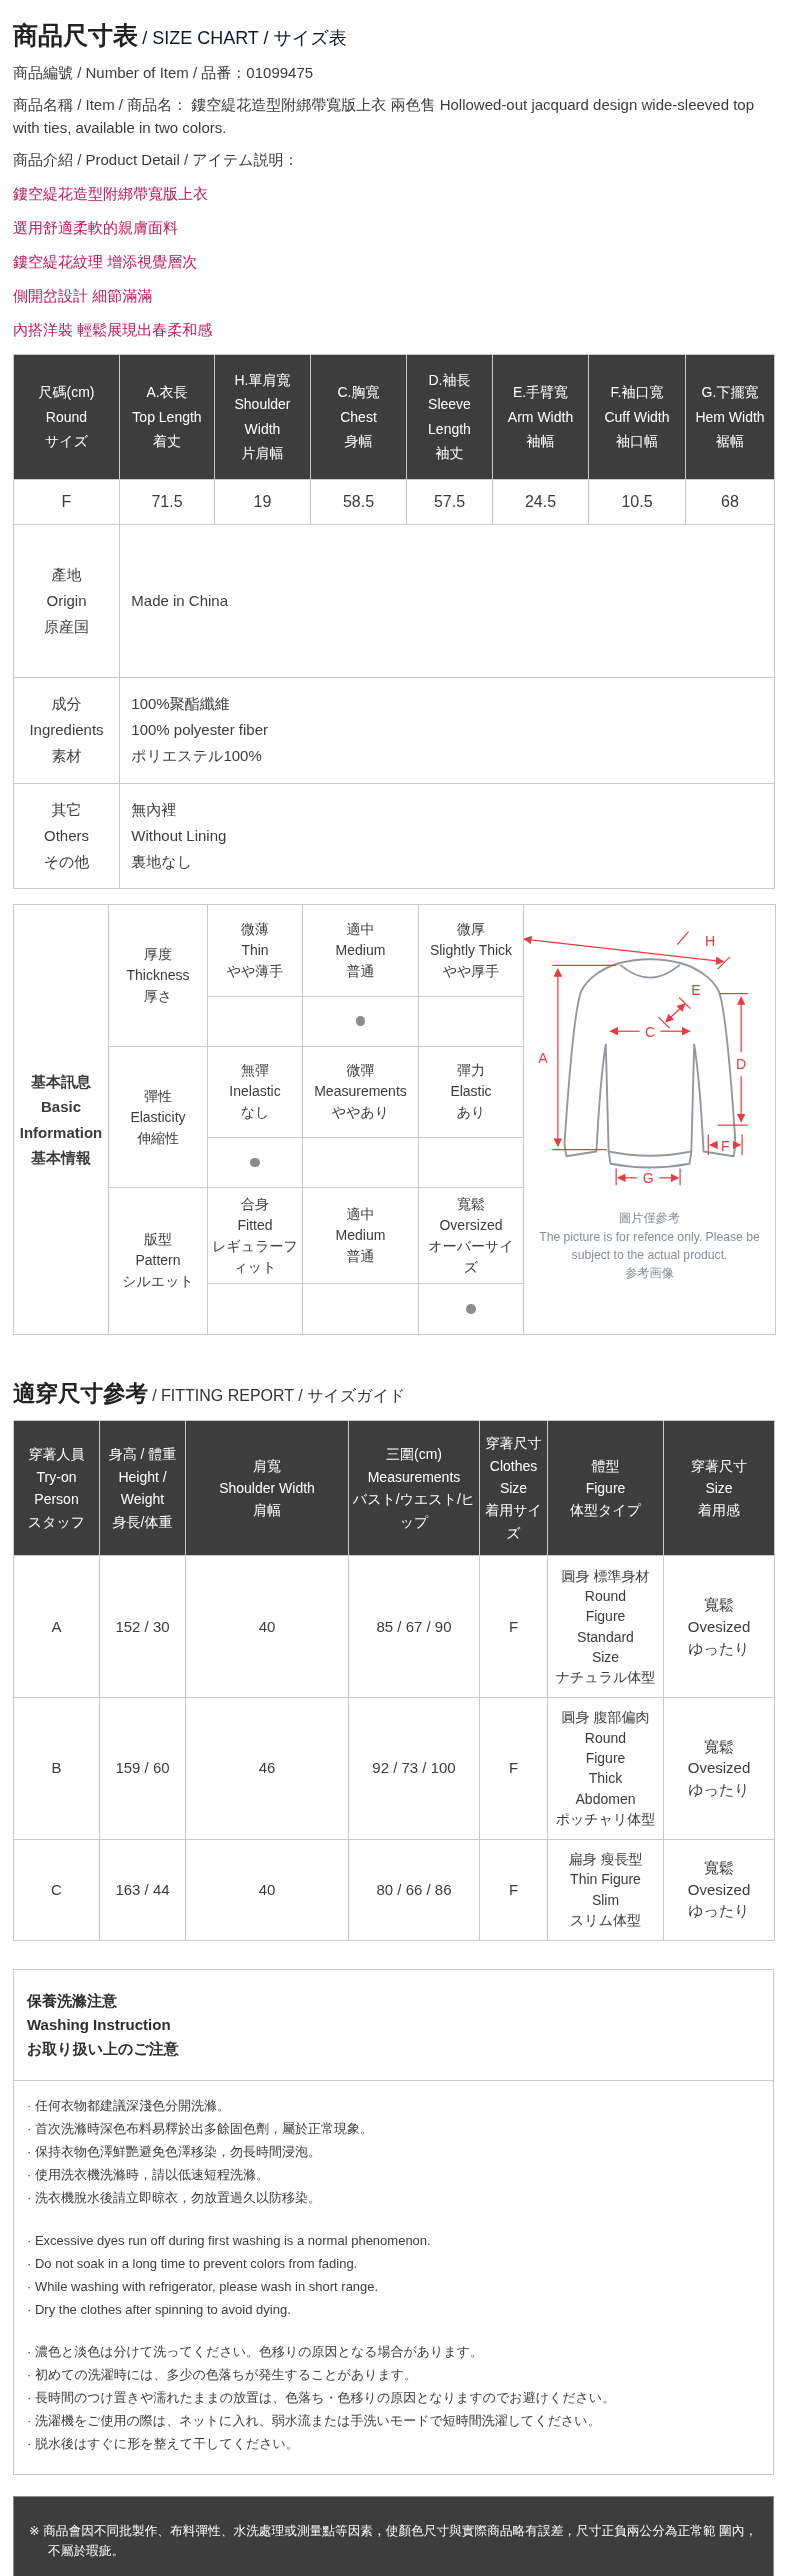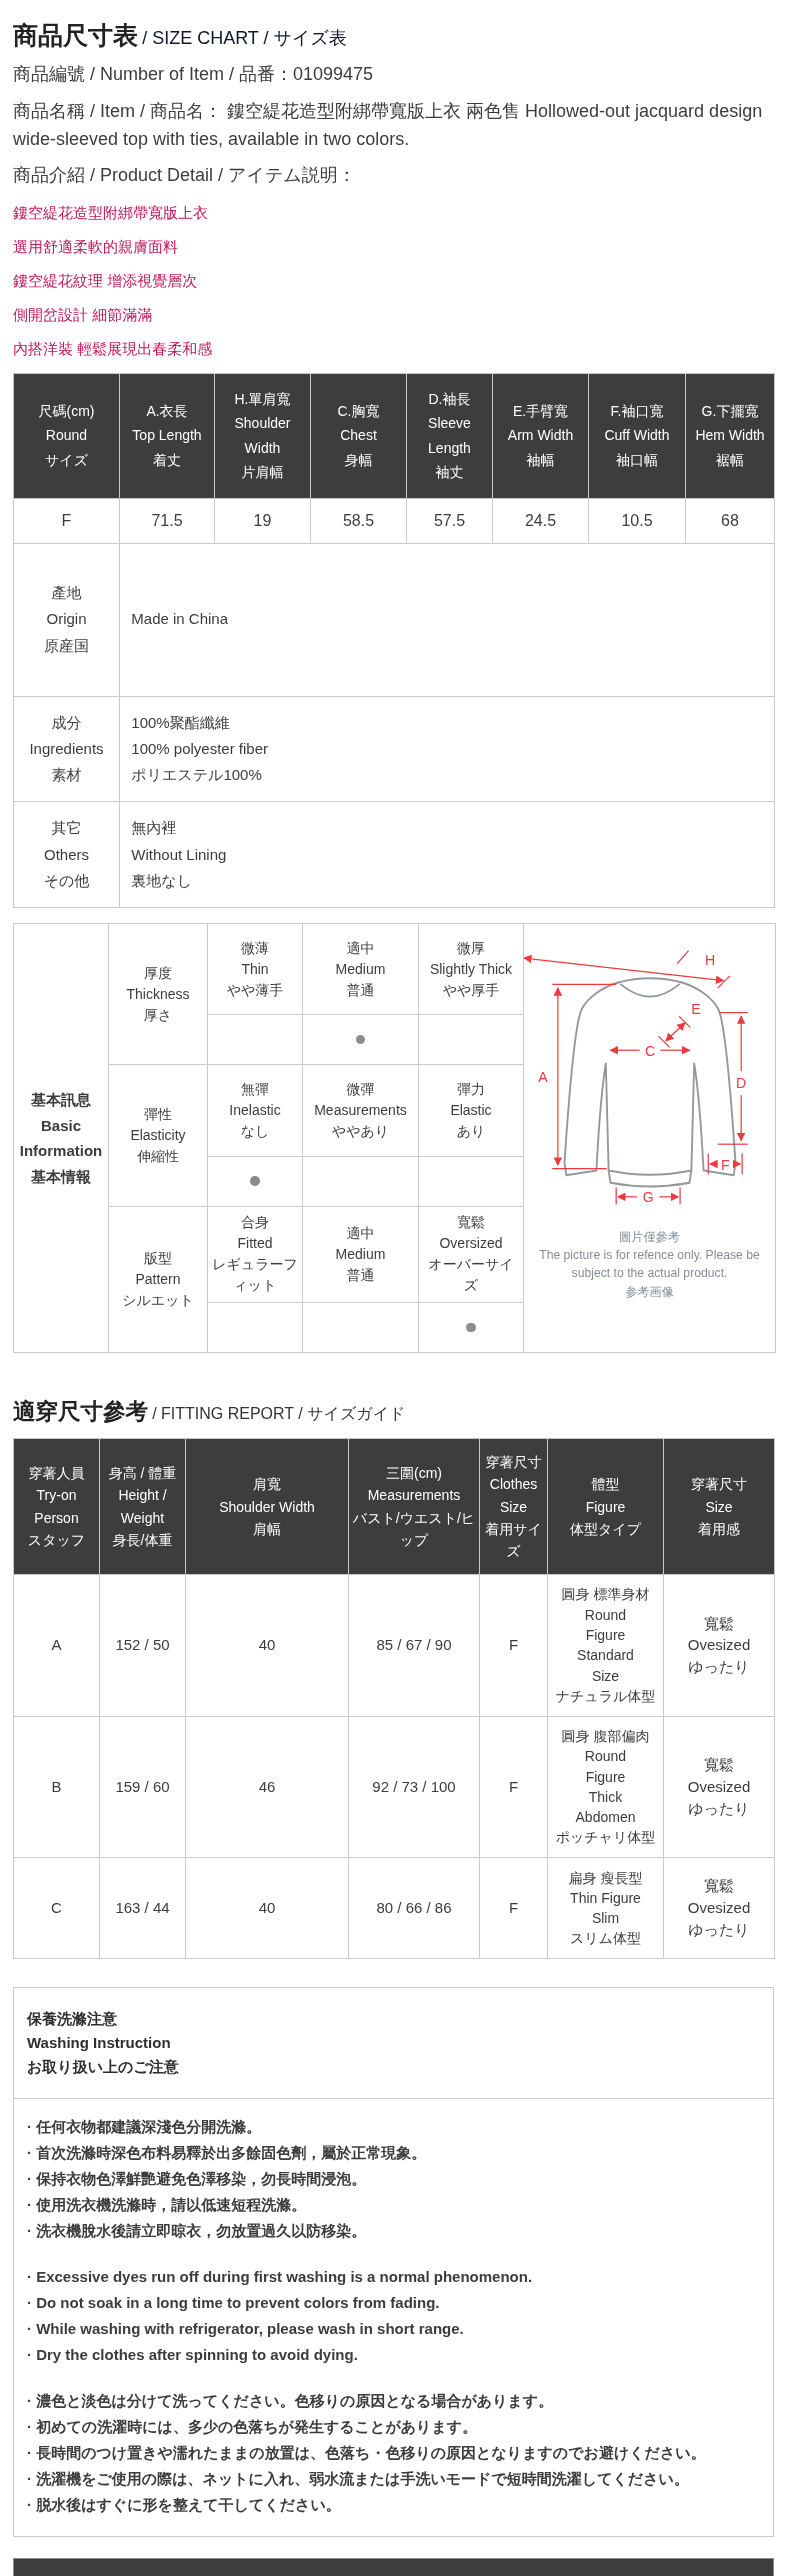--- a/index.html
+++ b/index.html
@@ -4,21 +4,21 @@
 <style>
   html,body { margin:0; padding:0; background:#ffffff; }
   body { width:787px; font-family:"Liberation Sans","DejaVu Sans",sans-serif; color:#3c3c3c; }
   .wrap { padding:17px 13px 28px 13px; }
   .ml { white-space:pre-line; }
 
   
   .page-title { margin:1.9px 0 9.4px 0; }
   .page-title .big { font-size:25px; font-weight:bold; color:#222; }
   .page-title .small { font-size:18px; color:#0f172a; }
-  .meta-line { font-size:18px; line-height:1.55; margin:8.5px 0; color:#3c3c3c; }
+  .meta-line { font-size:15px; line-height:1.55; margin:8.5px 0; color:#3c3c3c; }
   .detail-line { font-size:15px; line-height:1.45; margin:12.2px 0; color:#be185d; }
 
   
   table { border-collapse:collapse; table-layout:fixed; }
   td { border:0.9px solid #c9c9c9; text-align:center; vertical-align:middle;
        font-size:14px; color:#3c3c3c; word-wrap:break-word; }
   td.dark { background:#3d3d3d; color:#ffffff; line-height:1.75; padding:13px 2.8px; }
 
   
   .size-table { width:761px; margin-top:13px; }
@@ -51,21 +51,21 @@
   .fit-table { width:761px; }
   .fit-table td.dark { padding:11.3px 2.8px; line-height:1.6; }
   .fit-table td.cell { padding:9.4px 3.8px; line-height:1.45; font-size:15px; }
   .fit-table td.figure { font-size:14px; }
 
   
   .wash-box { border:0.9px solid #c9c9c9; margin-top:28px; }
   .wash-title { border-bottom:0.9px solid #c9c9c9; padding:19px 13px; font-size:15px;
                 font-weight:bold; line-height:1.6; color:#2e2e2e; }
   .wash-body { padding:13px 13px 17px 13px; }
-  .wash-line { font-size:15px; line-height:1.55; margin:2.8px 0; padding-left:1.1em; text-indent:-1.1em;font-weight:bold; }
+  .wash-line { font-size:13px; line-height:1.55; margin:2.8px 0; padding-left:1.1em; text-indent:-1.1em; }
   .wash-gap { height:17px; }
 
   
   .notes-box { background:#3d3d3d; border:0.9px solid #8a8a8a; margin-top:20.7px;
                padding:17px 15px; color:#ffffff; }
   .note { font-size:12.7px; line-height:1.55; margin:8.5px 0; padding-left:1.5em; text-indent:-1.5em; color:#fdfdfd; }
 </style>
 </head>
 <body>
 
@@ -325,21 +325,21 @@
 着用サイズ</td>
       <td class="dark ml">體型
 Figure
 体型タイプ</td>
       <td class="dark ml">穿著尺寸
 Size
 着用感</td>
     </tr>
     <tr>
       <td class="cell">A</td>
-      <td class="cell">152 / 50</td>
+      <td class="cell">152 / 30</td>
       <td class="cell">40</td>
       <td class="cell">85 / 67 / 90</td>
       <td class="cell">F</td>
       <td class="cell figure ml">圓身 標準身材
 Round
 Figure
 Standard
 Size
 ナチュラル体型</td>
       <td class="cell ml">寬鬆

